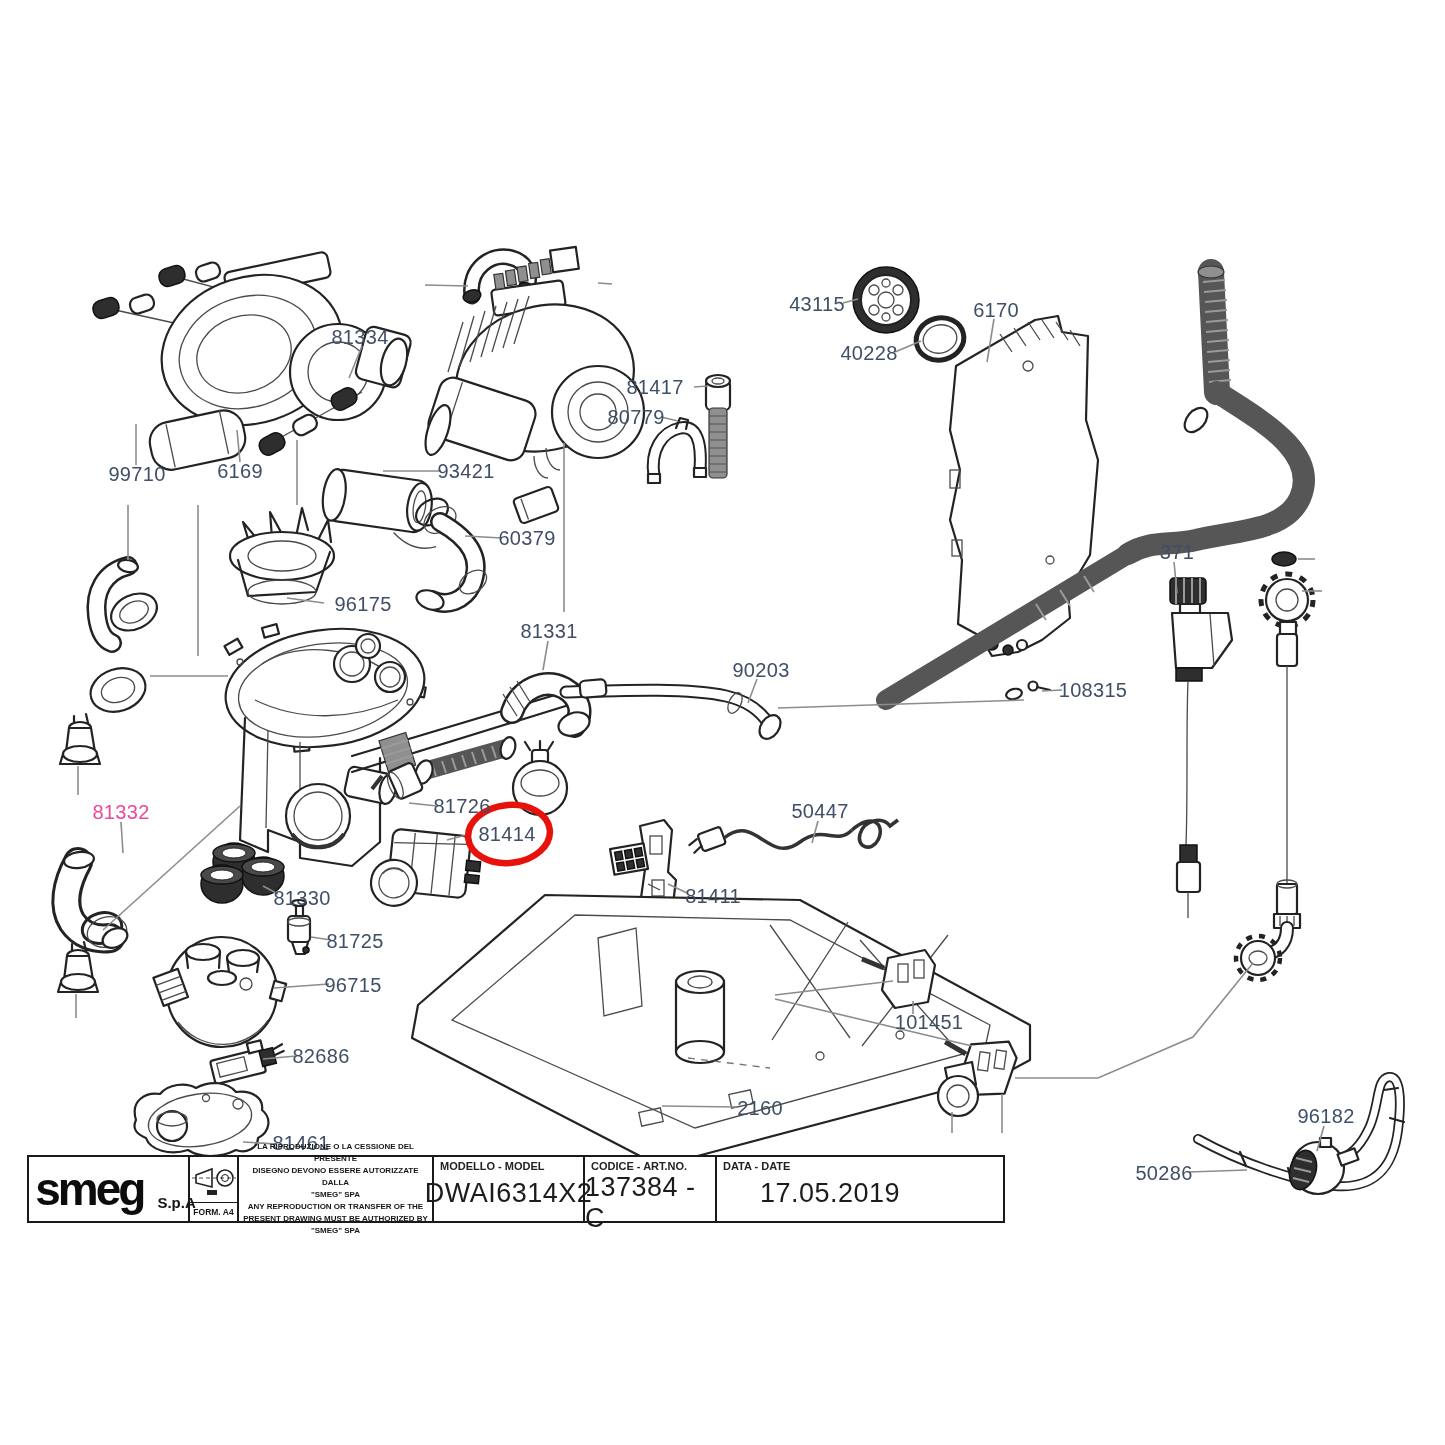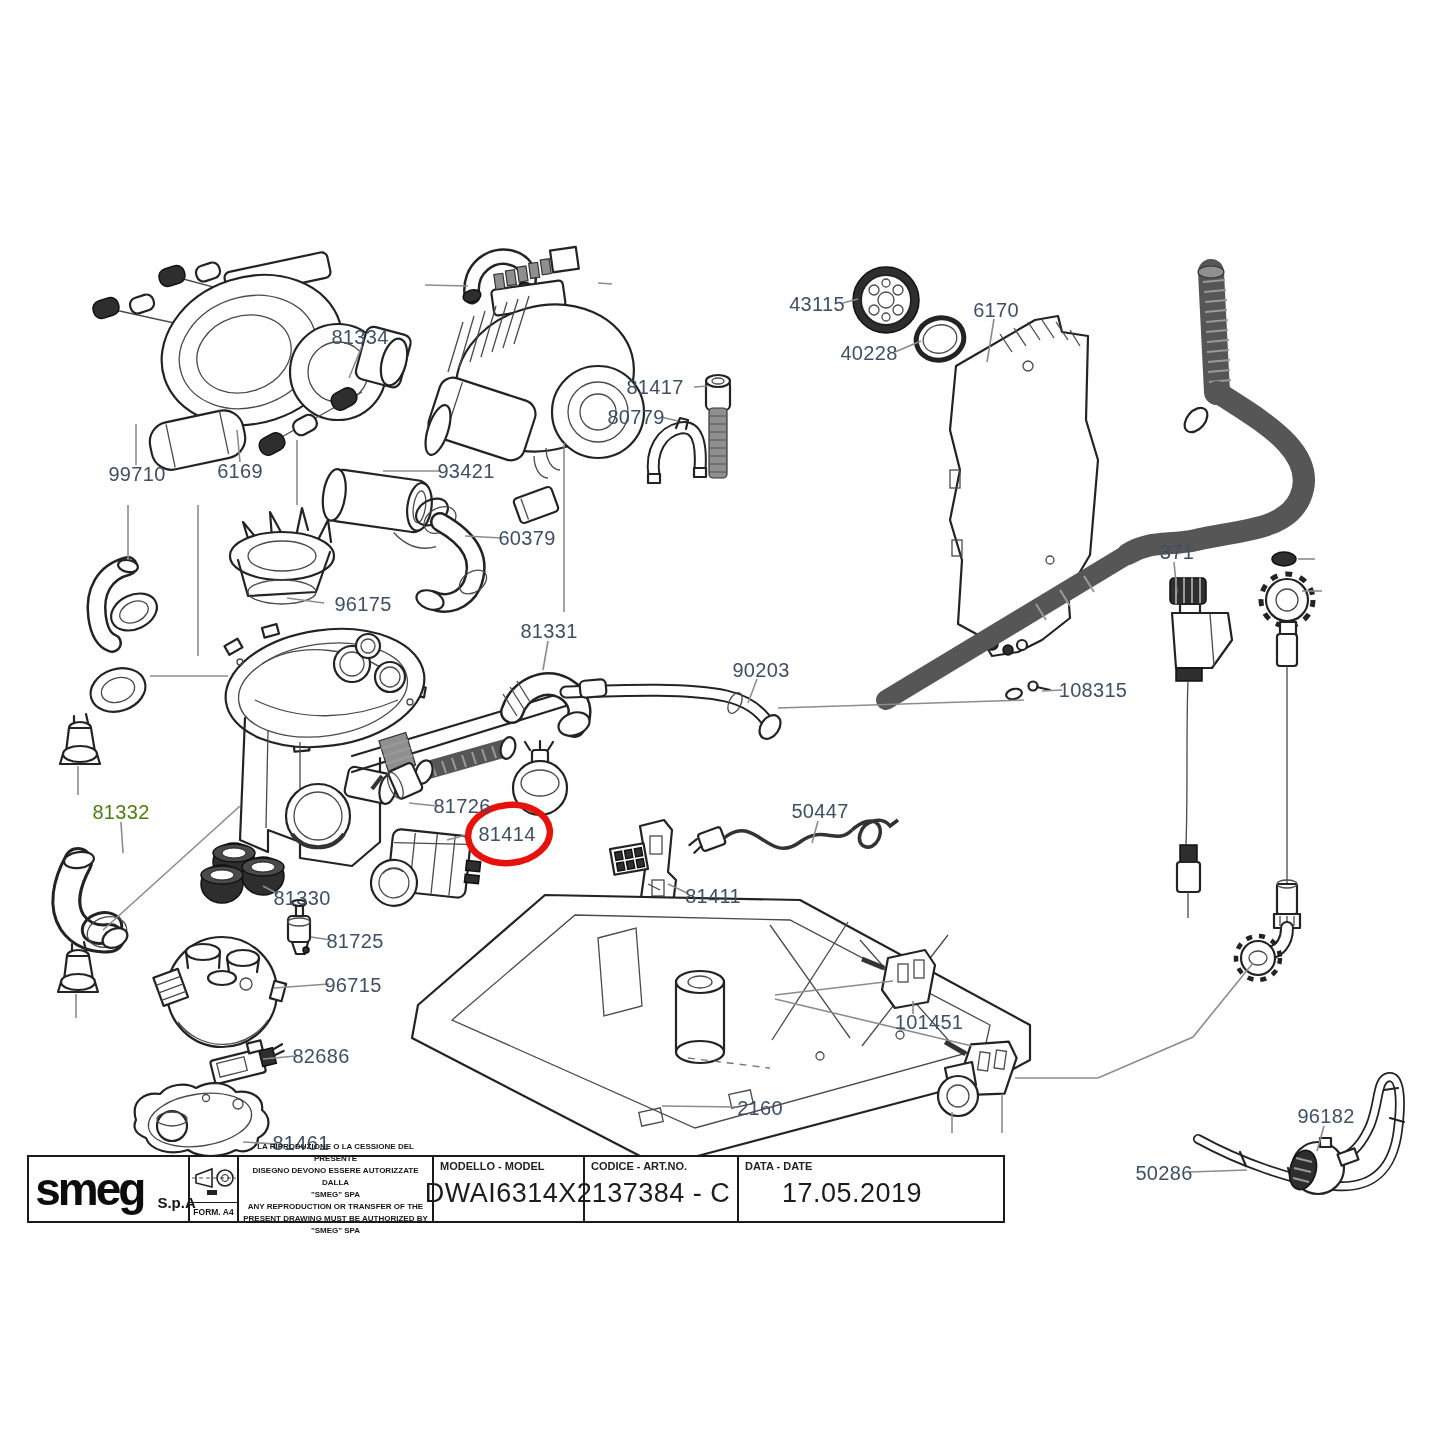--- a/index.html
+++ b/index.html
@@ -28,21 +28,21 @@
   .cell-logo{width:159px;display:flex;align-items:center;justify-content:center;gap:14px;}
   .brand{font-size:46px;font-weight:800;letter-spacing:-3px;color:#0c0c0c;line-height:1;}
   .brand-suffix{font-size:15px;font-weight:700;align-self:flex-end;margin-bottom:10px;}
   .cell-stamp{width:49px;display:flex;flex-direction:column;}
   .stamp-top{flex:1;display:flex;align-items:center;justify-content:center;border-bottom:1.5px solid #1a1a1a;}
   .stamp-bottom{height:18px;display:flex;align-items:center;justify-content:center;
                 font-size:8.5px;font-weight:700;}
   .cell-legal{width:195px;display:flex;flex-direction:column;align-items:center;justify-content:center;
               font-size:8px;font-weight:700;line-height:12px;text-align:center;padding:1px 2px;}
   .cell-field{display:flex;flex-direction:column;}
-  .cell-model{width:151px;} .cell-code{width:154px;} .cell-date{width:228px;}
+  .cell-model{width:151px;} .cell-code{width:132px;} .cell-date{width:228px;}
   .fhead{font-size:11px;font-weight:700;padding:3px 0 0 6px;color:#222;}
   .fval{flex:1;display:flex;align-items:center;justify-content:center;font-size:27px;
         color:#1c1c1c;letter-spacing:0.5px;padding-bottom:6px;}
 </style>
 </head>
 <body>
 
 <div class="canvas">
 
   <svg id="art" viewBox="0 0 1445 1445">
@@ -550,21 +550,21 @@
       <div class="plabel" style="left: 636px; top: 417px; color: rgb(62, 79, 102);">80779</div>
       <div class="plabel" style="left: 817px; top: 304px; color: rgb(62, 79, 102);">43115</div>
       <div class="plabel" style="left: 869px; top: 353px; color: rgb(62, 79, 102);">40228</div>
       <div class="plabel" style="left: 996px; top: 310px; color: rgb(62, 79, 102);">6170</div>
       <div class="plabel" style="left: 1177px; top: 552px; color: rgb(62, 79, 102);">371</div>
       <div class="plabel" style="left: 527px; top: 538px; color: rgb(62, 79, 102);">60379</div>
       <div class="plabel" style="left: 349px; top: 604px; color: rgb(62, 79, 102); margin-left: 14px;">96175</div>
       <div class="plabel" style="left: 549px; top: 631px; color: rgb(62, 79, 102);">81331</div>
       <div class="plabel" style="left: 761px; top: 670px; color: rgb(62, 79, 102);">90203</div>
       <div class="plabel" style="left: 1093px; top: 690px; color: rgb(62, 79, 102);">108315</div>
-      <div class="plabel" style="left: 121px; top: 812px; color: #4d7c0f;">81332</div>
+      <div class="plabel" style="left: 121px; top: 812px; color: #ec4899;">81332</div>
       <div class="plabel" style="left: 462px; top: 806px; color: rgb(62, 79, 102);">81726</div>
       <div class="plabel" style="left: 507px; top: 834px; color: rgb(62, 79, 102);">81414</div>
       <div class="plabel" style="left: 820px; top: 811px; color: rgb(62, 79, 102);">50447</div>
       <div class="plabel" style="left: 713px; top: 896px; color: rgb(62, 79, 102);">81411</div>
       <div class="plabel" style="left: 302px; top: 898px; color: rgb(62, 79, 102);">81330</div>
       <div class="plabel" style="left: 355px; top: 941px; color: rgb(62, 79, 102);">81725</div>
       <div class="plabel" style="left: 353px; top: 985px; color: rgb(62, 79, 102);">96715</div>
       <div class="plabel" style="left: 321px; top: 1056px; color: rgb(62, 79, 102);">82686</div>
       <div class="plabel" style="left: 301px; top: 1143px; color: rgb(62, 79, 102);">81461</div>
       <div class="plabel" style="left: 760px; top: 1108px; color: rgb(62, 79, 102);">2160</div>

